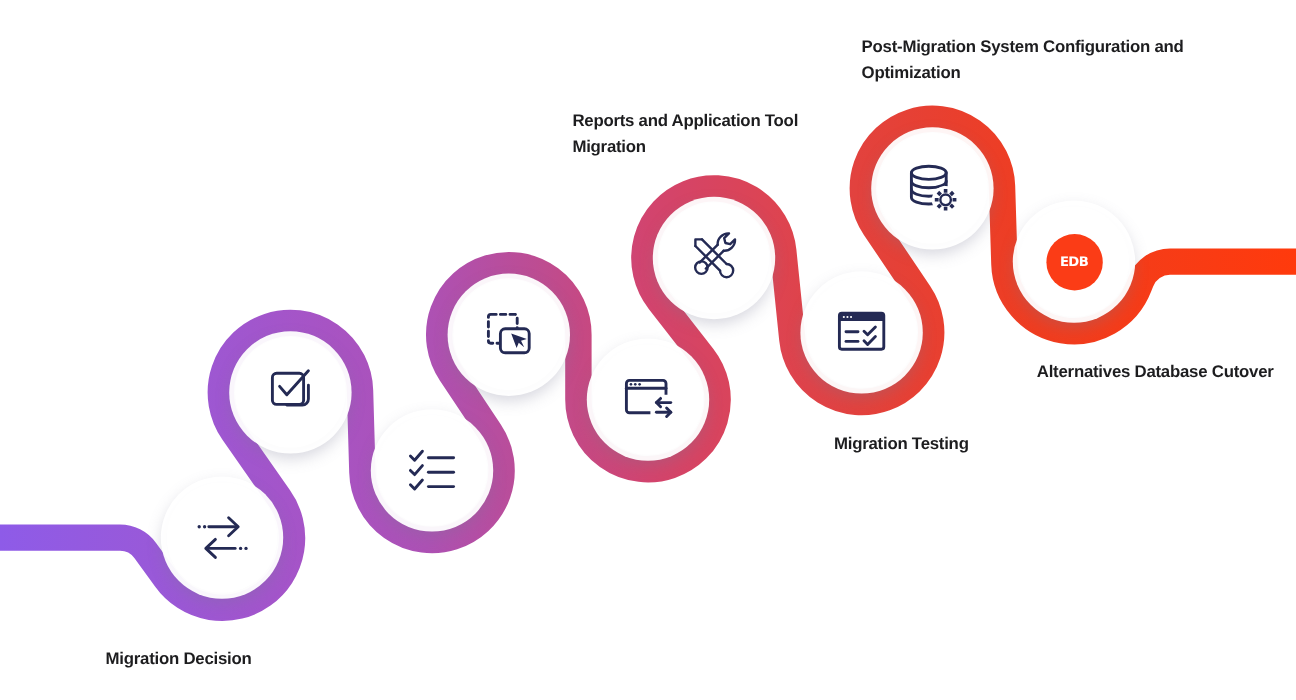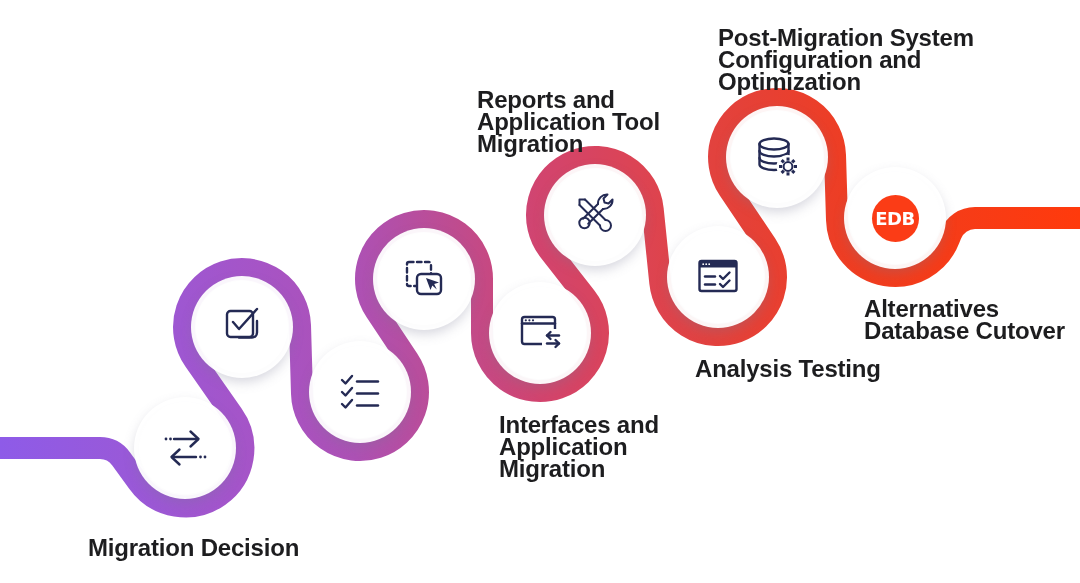--- a/index.html
+++ b/index.html
@@ -19,24 +19,24 @@
   .icon .f{fill:#242A54;stroke:none;}
   .icon .knockout{fill:#fff;stroke:none;}
   .icon .thin{stroke-width:2;}
   .icon .teeth{stroke-width:3;stroke-linecap:butt;}
   .edb-badge{
     width:47px;height:47px;border-radius:50%;background:#FB3C16;
     display:flex;align-items:center;justify-content:center;
   }
   .edb-badge span{
     color:#fff;font-family:"DejaVu Sans", sans-serif;font-weight:bold;
-    font-size:18px;letter-spacing:-0.5px;
+    font-size:11px;letter-spacing:-0.5px;
   }
   .label{
-    position:absolute;font-weight:bold;font-size:24px;line-height:22px;
+    position:absolute;font-weight:bold;font-size:14px;line-height:22px;
     color:#1D1D1F;letter-spacing:-0.2px;white-space:normal;
   }
 </style>
 </head>
 <body>
 
 <div class="stage">
 
   <svg id="ribbon-svg" width="1080" height="583" viewBox="0 0 1080 583">
     <defs>
@@ -159,18 +159,17 @@
     </svg>
   </div>
 
   <div class="node" style="left:849px;top:172px">
     <div class="edb-badge">
       <span>EDB</span>
     </div>
   </div>
 
   <div class="label" style="left:88px;top:537px">Migration Decision</div>
-  <div class="label" style="left:499px;top:414px;width:240px">Interfaces and Application Migration</div>
   <div class="label" style="left:477px;top:89px;width:225px">Reports and Application Tool Migration</div>
-  <div class="label" style="left:695px;top:358px">Analysis Testing</div>
+  <div class="label" style="left:695px;top:358px">Migration Testing</div>
   <div class="label" style="left:718px;top:27px;width:290px">Post-Migration System Configuration and Optimization</div>
   <div class="label" style="left:864px;top:298px;width:205px">Alternatives Database Cutover</div>
 </div>
 
 </body></html>

